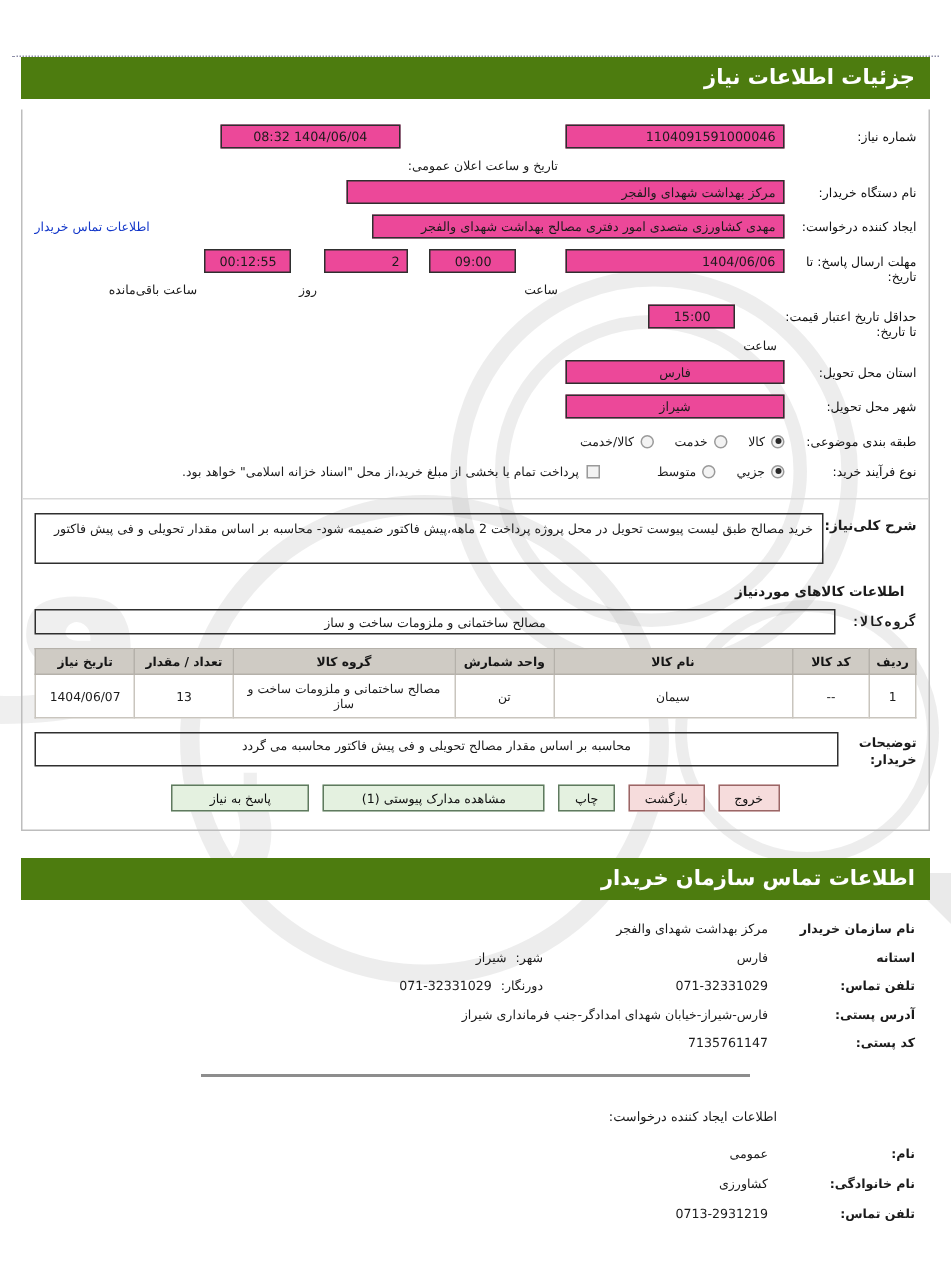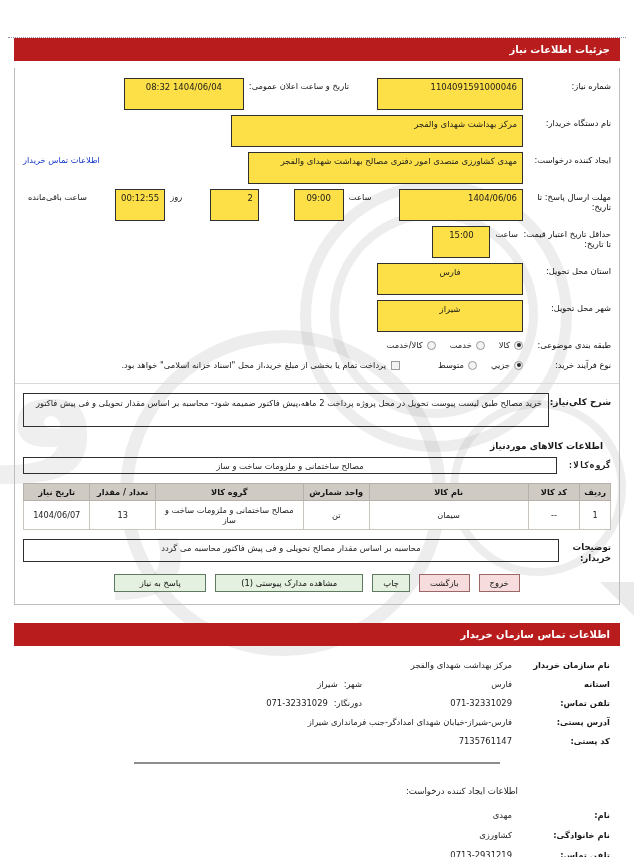--- a/index.html
+++ b/index.html
@@ -68,24 +68,24 @@
   }
   .outer-box {
     margin: 7px 14px 0 14px;
     border: 1px solid #bdbdbd;
     border-top: none;
     background: transparent;
   }
 
   
   .section-bar {
-    background: #b91c1c;
+    background: #4d7c0f;
     color: #ffffff;
     font-weight: bold;
-    font-size: 10px;
+    font-size: 14px;
     padding: 6px 10px 6px 10px;
     text-align: right;
     letter-spacing: 0.2px;
   }
 
   
   .form-area {
     padding: 10px 8px 6px 8px;
     border-bottom: 1px solid #d9d9d9;
   }
@@ -100,46 +100,46 @@
     width: 88px;
     flex: 0 0 88px;
     text-align: right;
     padding-top: 3px;
     font-size: 8.3px;
     line-height: 1.25;
     color: #111;
   }
   .fld {
     border: 1px solid #2f2f2f;
-    background: #fde047;
-    height: 32px;
+    background: #ec4899;
+    height: 16px;
     line-height: 16px;
     font-size: 8.5px;
     padding: 0 5px;
     box-sizing: border-box;
     text-align: right;
     white-space: nowrap;
     overflow: hidden;
-    margin-left: 23px;
   }
   .fld.numr { direction: ltr; text-align: right; }
   .w-need   { width: 146px; }
   .w-buyer  { width: 292px; }
   .w-creator{ width: 275px; }
   .w-date   { width: 146px; }
   .w-time   { width: 58px; }
   .w-prov   { width: 146px; }
   .w-pubdate{ width: 120px; }
   .w-days   { width: 58px; }
   .w-count  { width: 56px; }
 
   .mini-lbl {
     font-size: 8.3px;
     padding: 3px 5px 0 5px;
     white-space: nowrap;
+    margin-top: 19px;
   }
   .link {
     color: #1337c9;
     font-size: 8.3px;
     text-decoration: none;
     padding-top: 3px;
     white-space: nowrap;
     cursor: pointer;
   }
   .spacer { flex: 1 1 auto; }
@@ -551,21 +551,21 @@
       <div class="c-lbl">کد پستی:</div>
       <div class="c-val ltr">7135761147</div>
     </div>
 
     <div class="divider"></div>
 
     <div class="sub-section-title">اطلاعات ایجاد کننده درخواست:</div>
 
     <div class="c-row2">
       <div class="c2-lbl">نام:</div>
-      <div class="c2-val">مهدی</div>
+      <div class="c2-val">عمومی</div>
     </div>
 
     <div class="c-row2">
       <div class="c2-lbl">نام خانوادگی:</div>
       <div class="c2-val">کشاورزی</div>
     </div>
 
     <div class="c-row2">
       <div class="c2-lbl">تلفن تماس:</div>
       <div class="c2-val ltr">0713-2931219</div>

